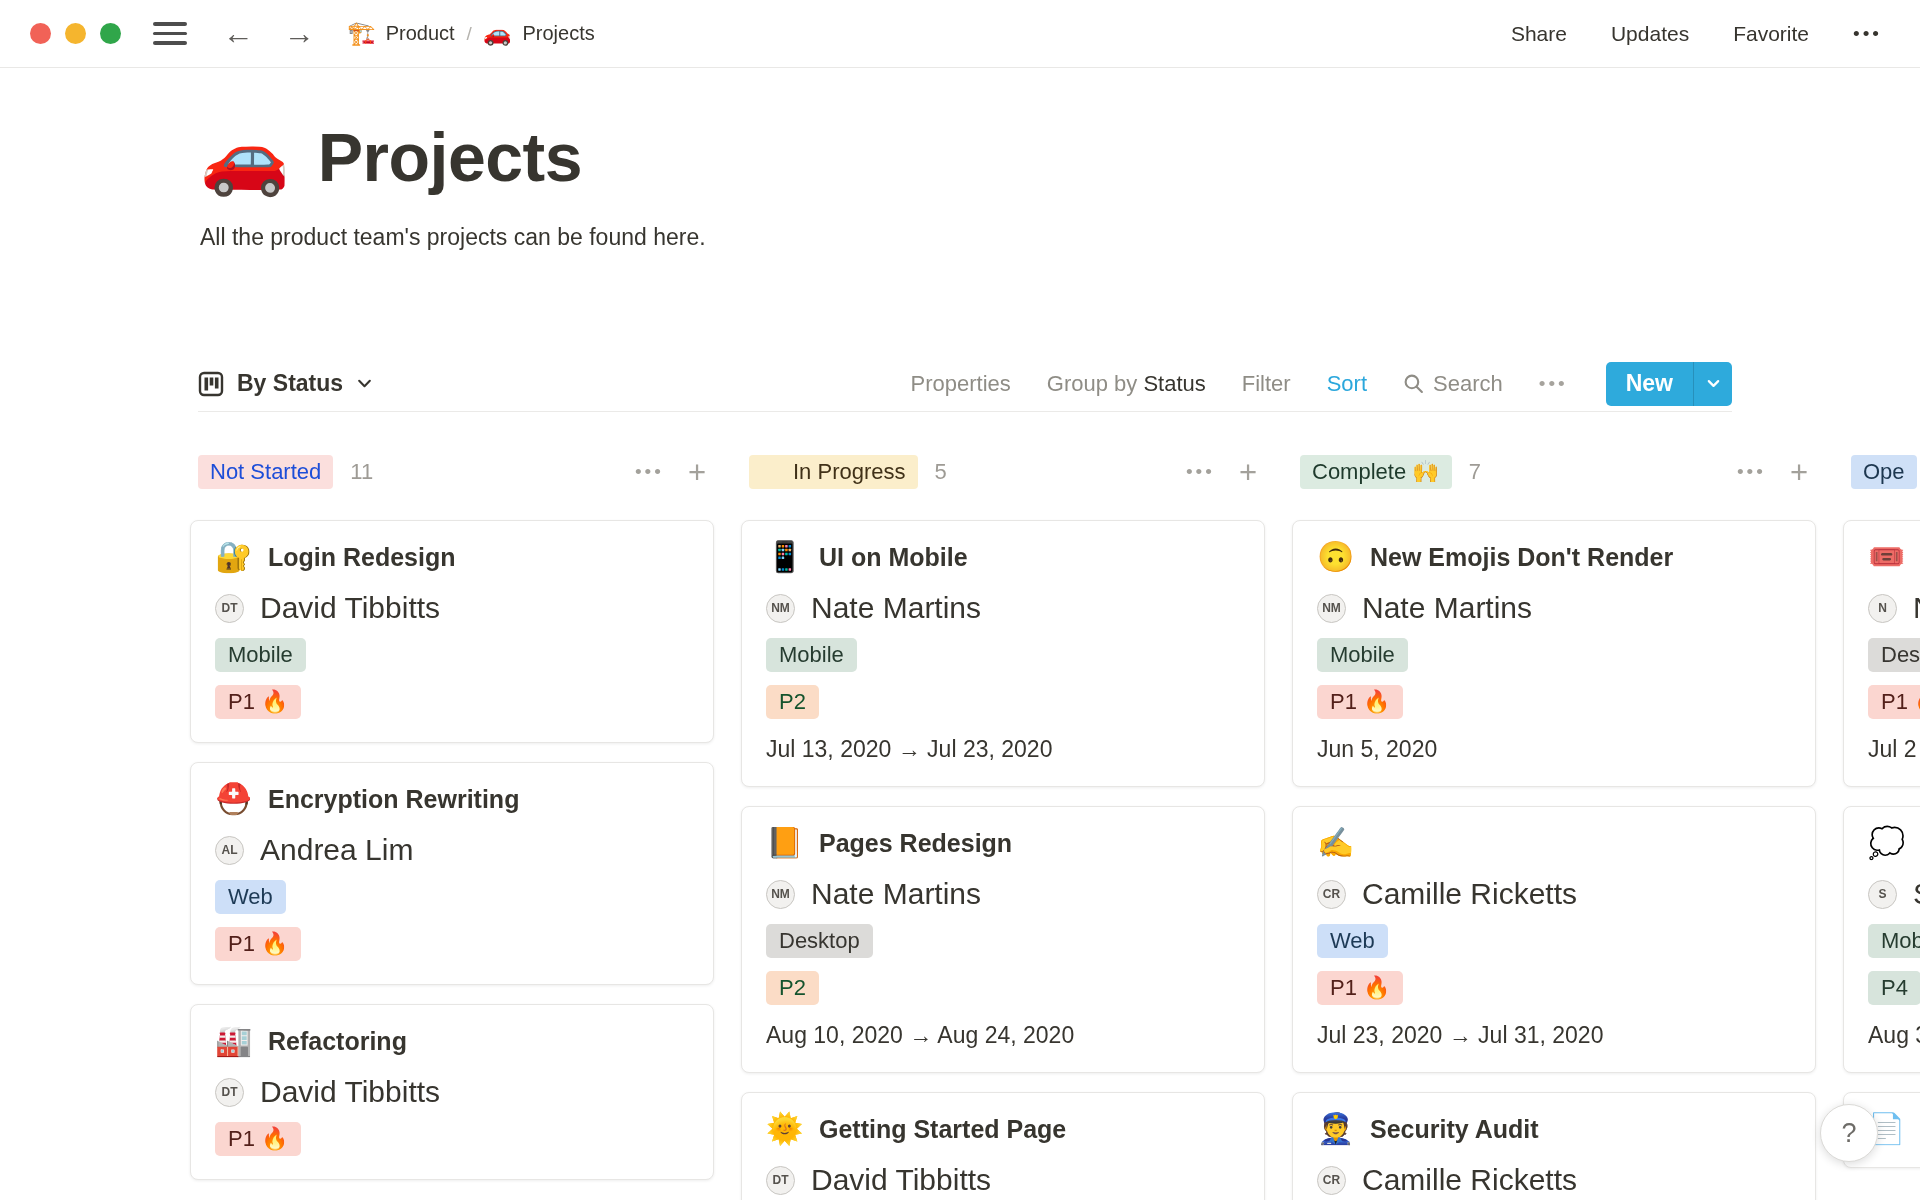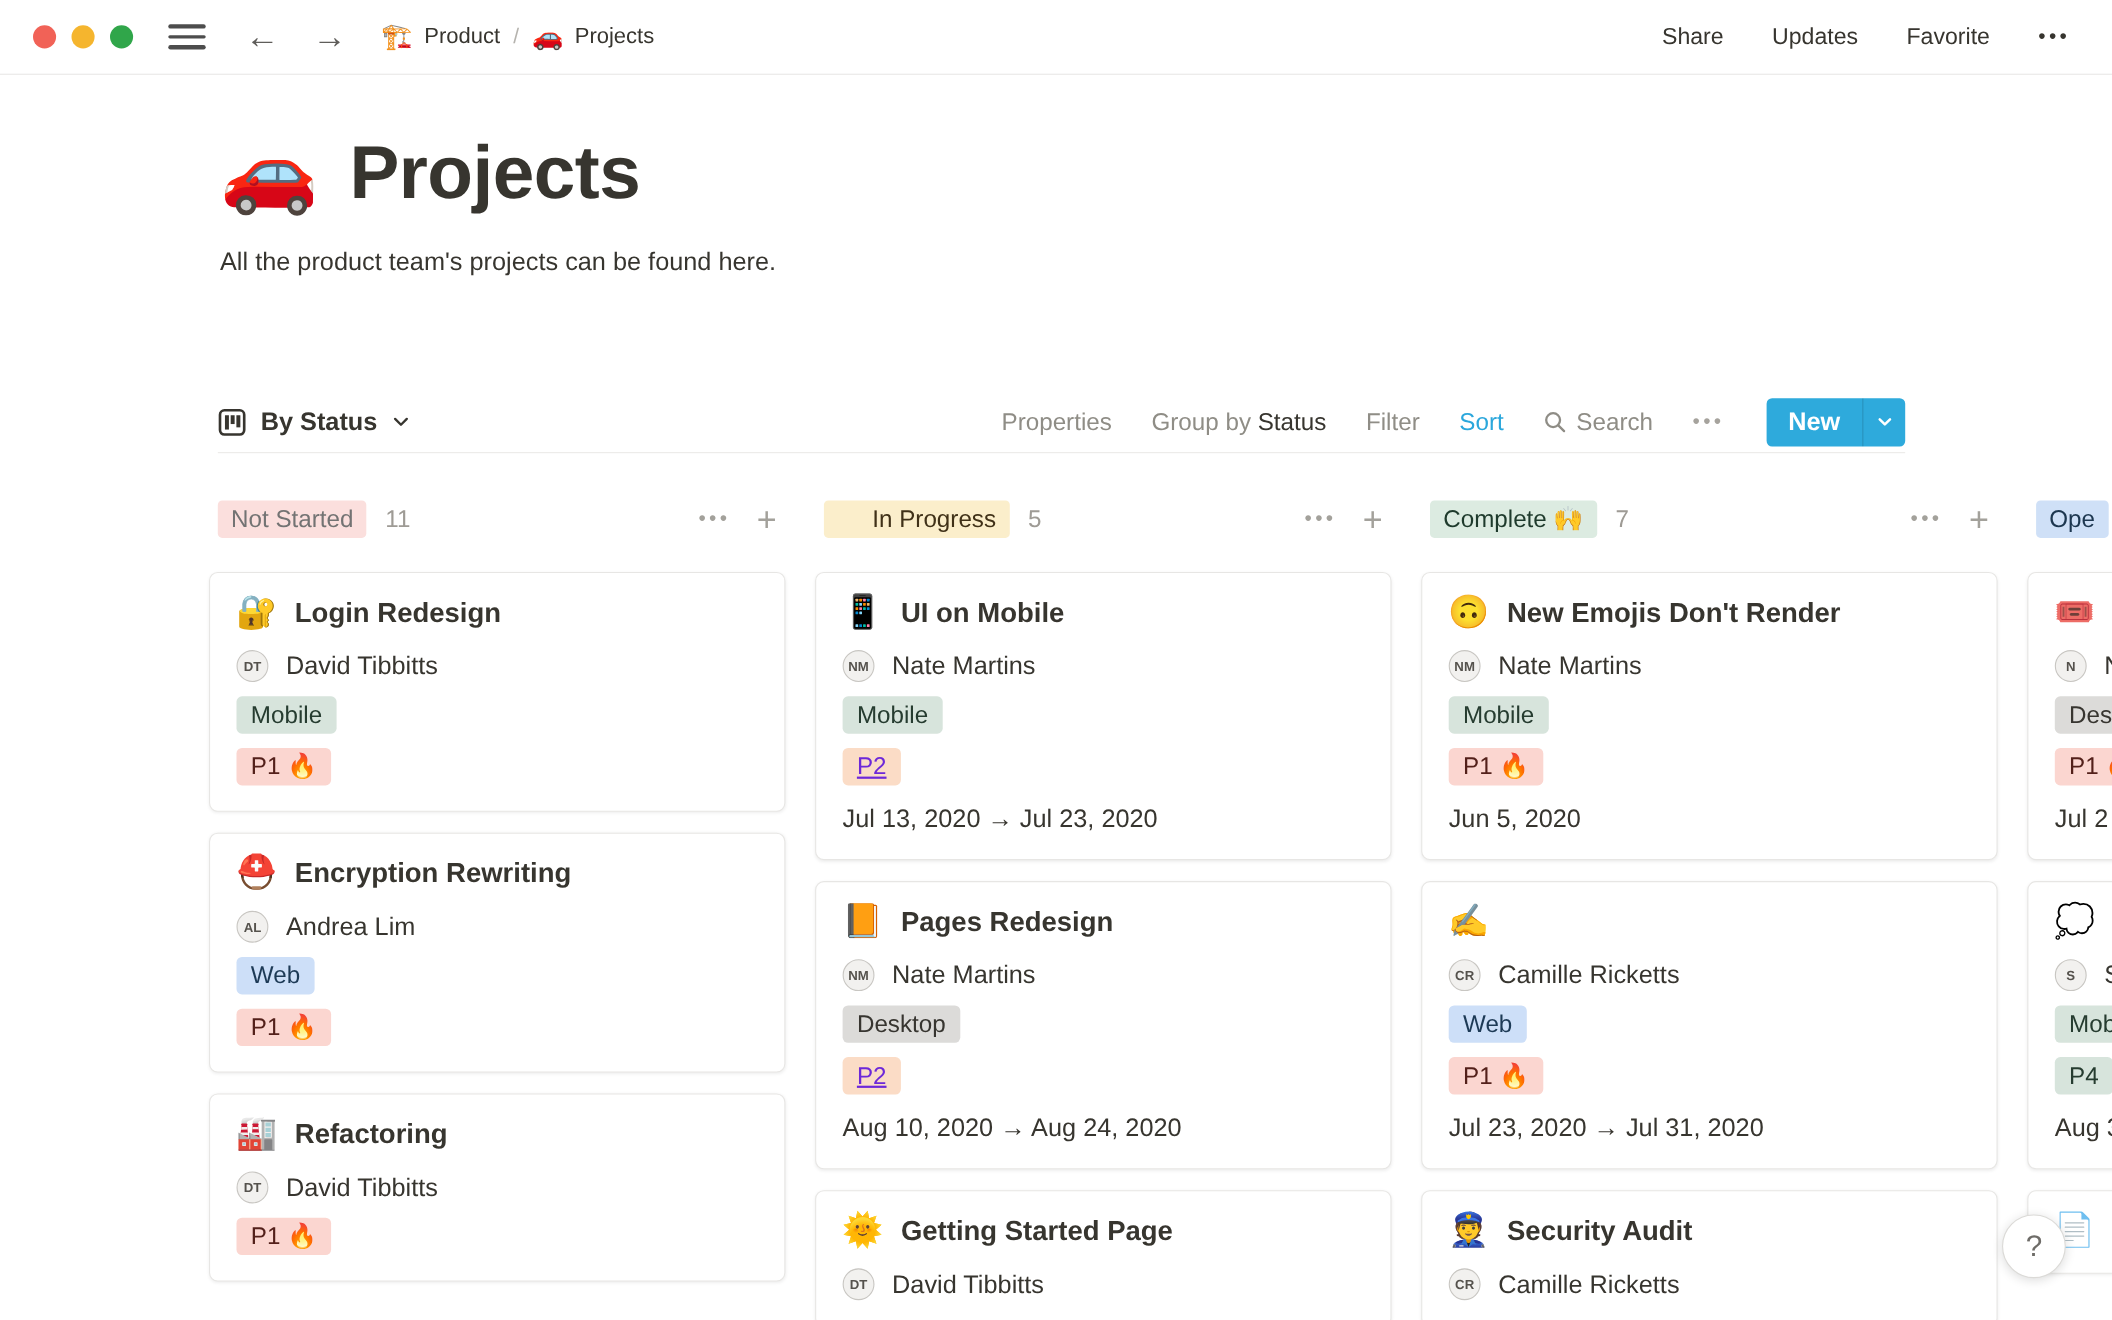--- a/index.html
+++ b/index.html
@@ -52,21 +52,21 @@
   .new-main { padding:0 20px; display:flex; align-items:center; font-size:23px; font-weight:600; }
   .new-divider { width:1px; background:rgba(0,0,0,0.15); }
   .new-chevron { width:38px; display:flex; align-items:center; justify-content:center; }
 
   
   .board { position:absolute; top:452px; left:0; right:0; bottom:0; }
   .column { position:absolute; top:0; width:524px; }
   .col-1 { left:190px; } .col-2 { left:741px; } .col-3 { left:1292px; } .col-4 { left:1843px; }
   .col-header { display:flex; align-items:center; height:40px; padding:0 8px; }
   .col-badge { font-size:22px; padding:4px 12px; border-radius:4px; white-space:nowrap; cursor:pointer; }
-  .badge-red    { background:#fbdfdd; color:#737373; }
+  .badge-red    { background:#fbdfdd; color:#1d4ed8; }
   .badge-yellow { background:#fbeecb; color:#403118;padding-left:44px; }
   .badge-green  { background:#dcebe1; color:#1e3a2c; }
   .badge-blue   { background:#cfe0f7; color:#1d3750; }
   .col-count { margin-left:17px; color:#9e9b95; font-size:22px; }
   .col-actions { margin-left:auto; display:flex; align-items:center; gap:24px; color:#a3a19b; }
   .col-actions .plus { font-size:31px; font-weight:300; line-height:1; cursor:pointer; }
   .col-actions .dots { cursor:pointer; }
 
   .card {
     background:#fff; border:1px solid #e7e6e4; border-radius:8px;
@@ -76,27 +76,27 @@
   .col-header + .card { margin-top:28px; }
   .card-title { display:flex; align-items:center; gap:15px; }
   .card-emoji { font-size:30px; width:38px; line-height:1; }
   .card-title-text { font-size:25px; font-weight:600; white-space:nowrap; }
   .card-person { display:flex; align-items:center; gap:16px; margin-top:19px; }
   .avatar {
     width:29px; height:29px; border-radius:50%; background:#f2f1ef; border:1px solid #c8c6c2;
     color:#55524d; font-size:12px; font-weight:700;
     display:flex; align-items:center; justify-content:center; flex:none;
   }
-  .person-name { font-size:23px; white-space:nowrap; }
+  .person-name { font-size:30px; white-space:nowrap; }
   .tag-row { margin-top:13px; }
   .tag { display:inline-block; font-size:22px; padding:4px 13px; border-radius:5px; white-space:nowrap; }
   .tag-green { background:#d7e4dc; color:#263c30; }
   .tag-red   { background:#fbd6d0; color:#53201a; }
   .tag-blue  { background:#cddff8; color:#1d3a56; }
-  .tag-peach { background:#fbdcc6; color:#6d28d9;text-decoration:underline; }
+  .tag-peach { background:#fbdcc6; color:#14532d; }
   .tag-gray  { background:#dcdbd9; color:#373530; }
   .tag-brown { background:#e8d7d1; color:#41302a; }
   .card-date { margin-top:17px; font-size:23px; white-space:nowrap; }
 
   .help-btn {
     position:absolute; left:1820px; top:1104px; width:58px; height:58px; border-radius:50%;
     background:#fff; border:1px solid #dbdad7; box-shadow:0 2px 10px rgba(0,0,0,0.14);
     display:flex; align-items:center; justify-content:center;
     font-size:27px; color:#6e6c68; z-index:10; cursor:pointer;
   }

